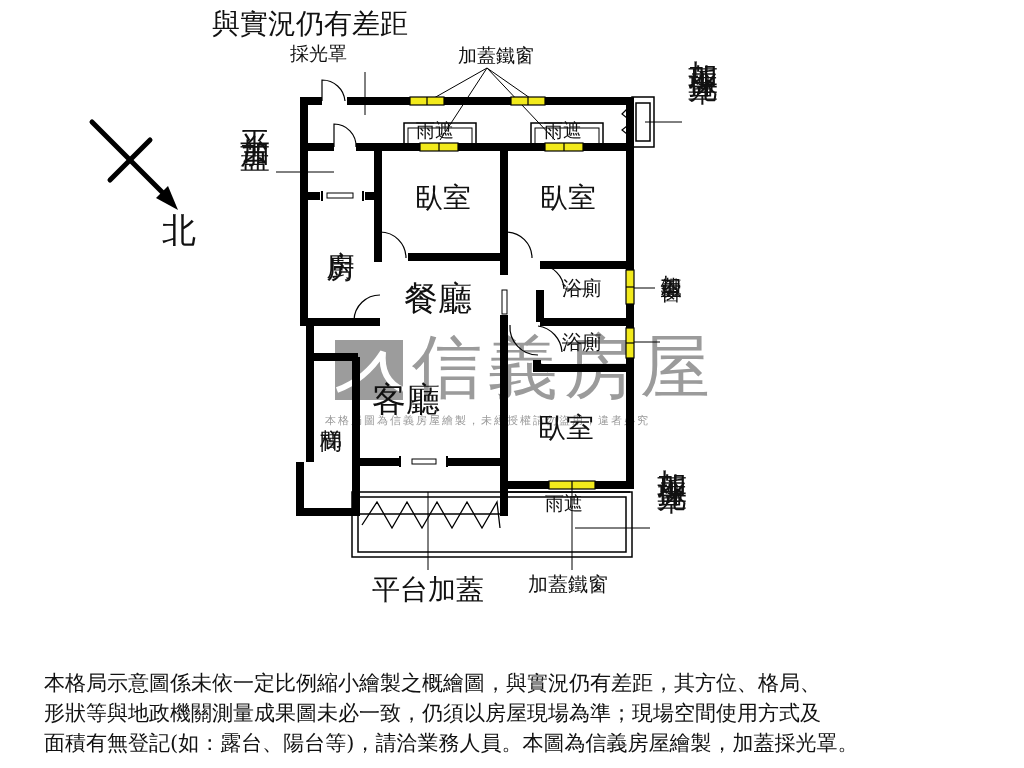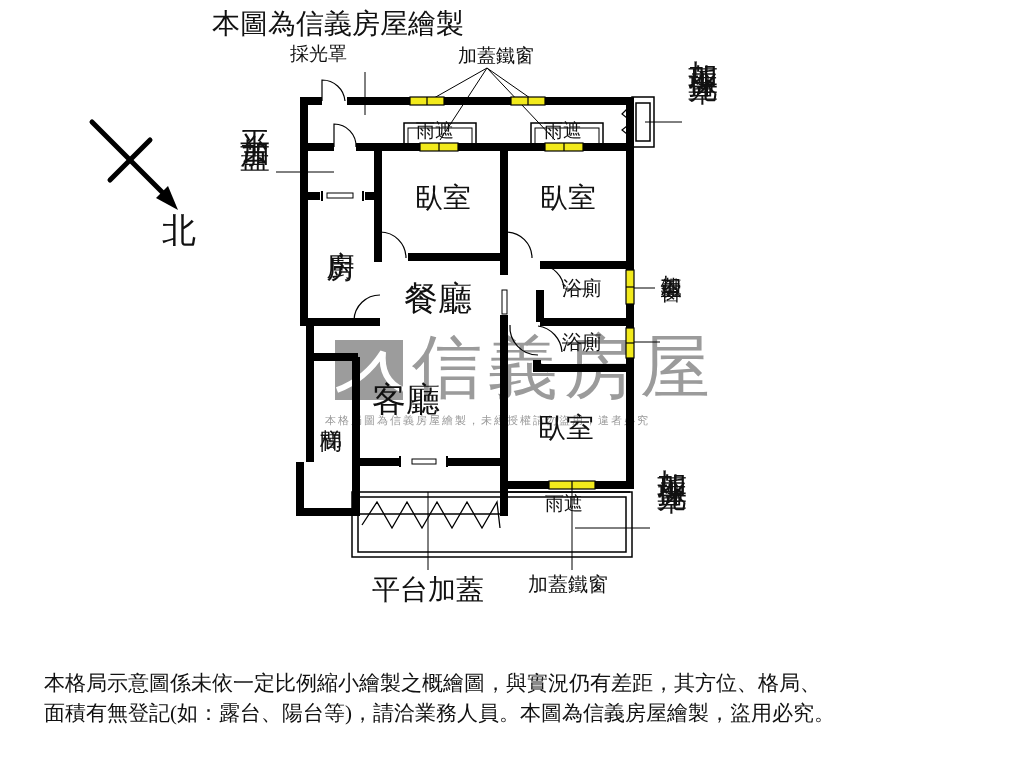--- a/index.html
+++ b/index.html
@@ -2,21 +2,21 @@
 <html><head>
 <meta charset="utf-8">
 <style>
   html, body { margin:0; padding:0; background:#fff; }
   body { width:1024px; height:768px; position:relative; overflow:hidden;
          font-family:"DejaVu Serif", "Liberation Serif", serif; color:#111; }
   .abs { position:absolute; }
   svg.plan { position:absolute; left:0; top:0; }
   .lbl { position:absolute; white-space:nowrap; line-height:1; color:#111; }
   .vert { position:absolute; writing-mode:vertical-rl; text-orientation:upright; line-height:1; color:#111; letter-spacing:4px; }
-  .disclaimer { position:absolute; left:44px; top:668px; width:940px; font-size:21px; line-height:30px; color:#111;font-family:Liberation Serif, serif; }
+  .disclaimer { position:absolute; left:44px; top:668px; width:940px; font-size:21px; line-height:30px; color:#111; }
   .wm-text { position:absolute; color:#8a8a8a; opacity:0.85; white-space:nowrap; line-height:1; font-family:"DejaVu Sans","Liberation Sans",sans-serif; }
   .wm-sub { position:absolute; color:#9a9a9a; font-size:11px; letter-spacing:2px; white-space:nowrap; font-family:"DejaVu Sans","Liberation Sans",sans-serif; }
 </style>
 </head>
 <body>
 
 <div class="abs" style="left:335px;top:340px;width:68px;width:68px;height:60px;background:#9c9c9c;"></div>
 <svg class="abs" style="left:335px;top:340px;" width="70" height="62">
   <path d="M2 50 Q30 40 48 12 Q45 40 68 50" fill="none" stroke="#fff" stroke-width="6"></path>
 </svg>
@@ -138,21 +138,21 @@
 
   <g stroke="#000" stroke-width="5" stroke-linecap="round">
     <line x1="92" y1="122" x2="166" y2="196"></line>
     <line x1="110" y1="180" x2="150" y2="140"></line>
   </g>
   <polygon points="178,210 156,198 168,186" fill="#000"></polygon>
 </svg>
 
 <div class="lbl" style="left:162px;top:213px;font-size:34px;">北</div>
 
-<div class="lbl" style="left:212px;top:10px;font-size:28px;">本圖為信義房屋繪製</div>
+<div class="lbl" style="left:212px;top:10px;font-size:28px;">與實況仍有差距</div>
 <div class="lbl" style="left:290px;top:44px;font-size:19px;">採光罩</div>
 <div class="lbl" style="left:458px;top:46px;font-size:19px;">加蓋鐵窗</div>
 <div class="vert" style="left:688px;top:36px;font-size:30px;">加蓋採光罩</div>
 <div class="vert" style="left:240px;top:106px;font-size:30px;">平台加蓋</div>
 <div class="vert" style="left:660px;top:258px;font-size:21px;letter-spacing:2px;">加蓋鐵窗</div>
 <div class="vert" style="left:657px;top:445px;font-size:30px;">加蓋採光罩</div>
 <div class="lbl" style="left:372px;top:576px;font-size:28px;">平台加蓋</div>
 <div class="lbl" style="left:528px;top:574px;font-size:20px;">加蓋鐵窗</div>
 
 <div class="lbl" style="left:415px;top:184px;font-size:28px;">臥室</div>
@@ -163,14 +163,15 @@
 <div class="lbl" style="left:372px;top:382px;font-size:34px;">客廳</div>
 <div class="lbl" style="left:562px;top:278px;font-size:20px;">浴廁</div>
 <div class="lbl" style="left:562px;top:332px;font-size:20px;">浴廁</div>
 <div class="vert" style="left:320px;top:412px;font-size:22px;letter-spacing:2px;">梯間</div>
 <div class="lbl" style="left:416px;top:121px;font-size:19px;">雨遮</div>
 <div class="lbl" style="left:544px;top:121px;font-size:19px;">雨遮</div>
 <div class="lbl" style="left:545px;top:494px;font-size:19px;">雨遮</div>
 
 <div class="disclaimer">
   <div>本格局示意圖係未依一定比例縮小繪製之概繪圖，與實況仍有差距，其方位、格局、</div>
-  <div>面積有無登記(如：露台、陽台等)，請洽業務人員。本圖為信義房屋繪製，盜用必究。</div>
+  <div>形狀等與地政機關測量成果圖未必一致，仍須以房屋現場為準；現場空間使用方式及</div>
+  <div>面積有無登記(如：露台、陽台等)，請洽業務人員。本圖為信義房屋繪製，加蓋採光罩。</div>
 </div>
 
 </body></html>

